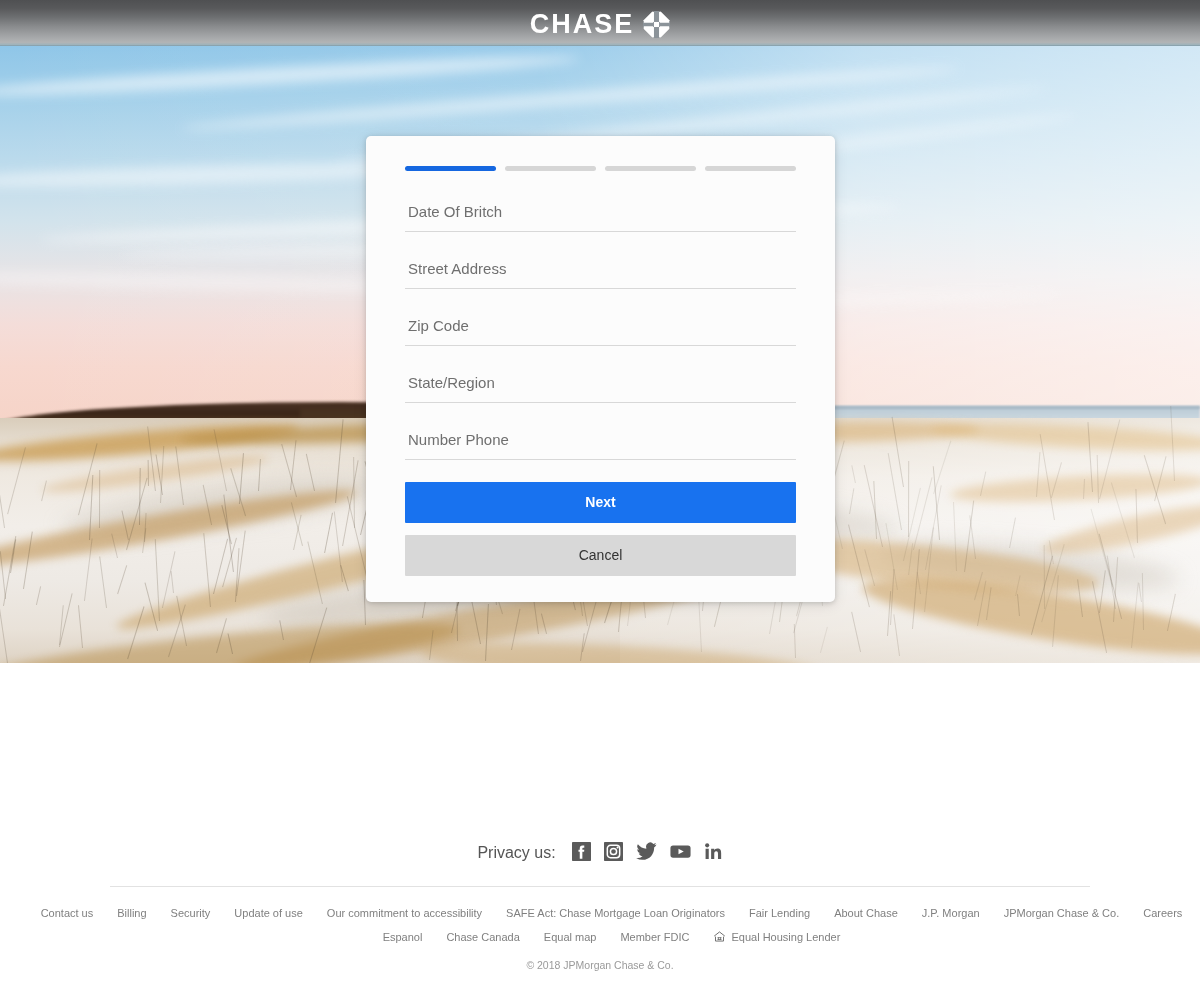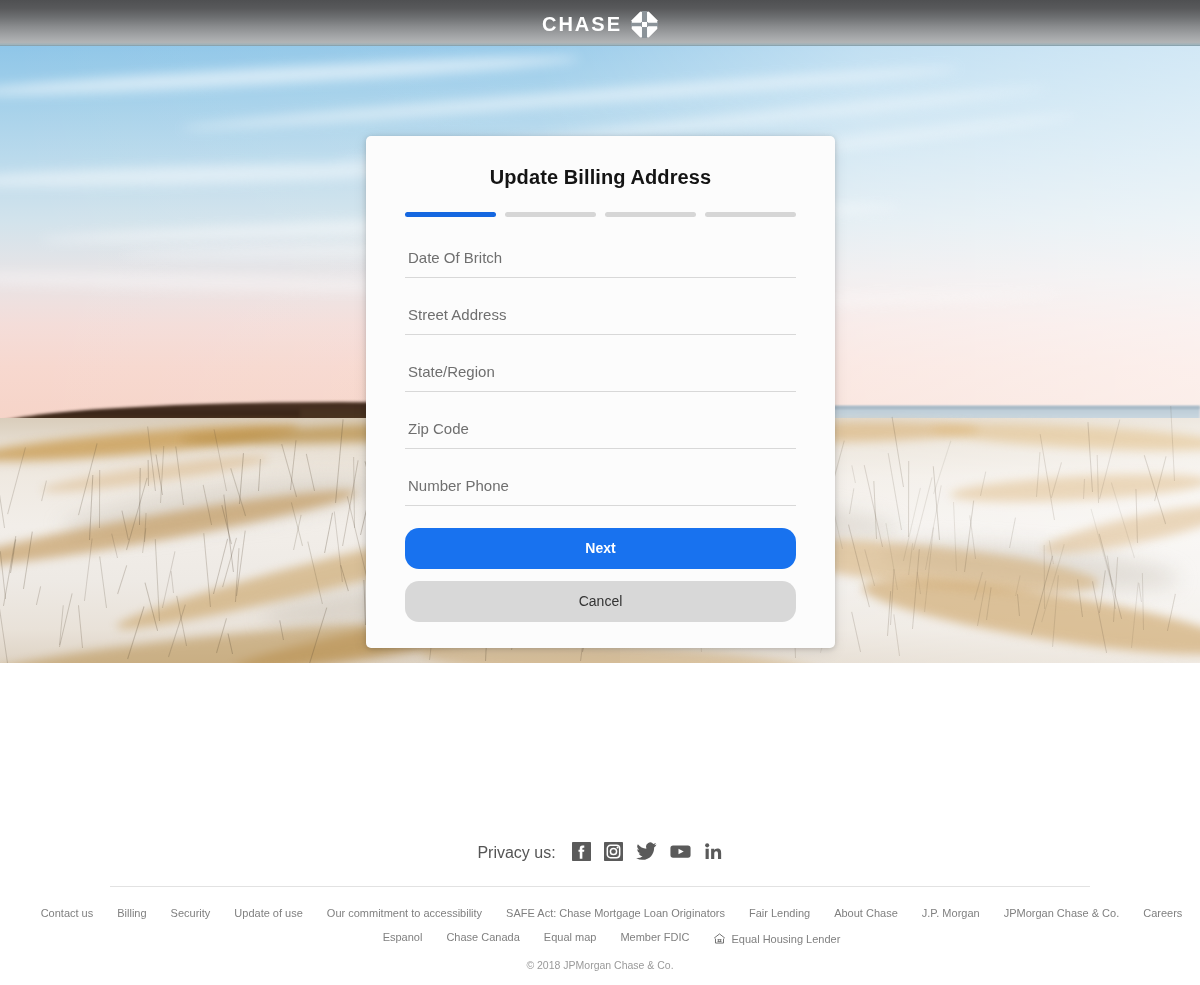--- a/index.html
+++ b/index.html
@@ -31,21 +31,21 @@
     justify-content: center;
   }
   .chase-logo {
     display: flex;
     align-items: center;
     gap: 9px;
     transform: translateY(1px);
   }
   .chase-wordmark {
     color: #ffffff;
-    font-size: 20px;
+    font-size: 27px;
     font-weight: bold;
     letter-spacing: 2.0px;
     line-height: 1;
     font-family: "Liberation Sans", sans-serif;
   }
   .chase-octagon { width: 27px; height: 27px; display: block; }
 
   
   .hero {
     position: relative;
@@ -221,21 +221,21 @@
     color: #3a3a3a;
     padding: 0;
     line-height: 22px;
   }
   .field input::placeholder { color: #6f6f6f; opacity: 1; }
 
   .btn {
     display: block;
     width: 100%;
     border: 0;
-    border-radius: 14px;
+    border-radius: 1px;
     font-family: "Liberation Sans", sans-serif;
     font-size: 14px;
     padding: 12px 0;
     cursor: pointer;
     line-height: 17px;
   }
   .btn-primary {
     background: #1872ef;
     color: #ffffff;
     font-weight: bold;
@@ -269,21 +269,21 @@
   .social-icon { display: block; }
   .divider {
     width: 980px;
     height: 1px;
     background: #e2e2e2;
     margin: 19px auto 0 auto;
   }
   .links-row {
     display: flex;
     justify-content: center;
-    align-items: flex-end;
+    align-items: flex-start;
     flex-wrap: wrap;
     gap: 0;
     font-size: 11px;
     color: #808080;
     padding-top: 19px;
     padding-left: 23px;
   }
   .links-row a {
     color: #808080;
     text-decoration: none;
@@ -587,40 +587,39 @@
         <div class="blade" style="left: 41.2757px; top: 433.8px; height: 21.3842px; transform: rotate(13.3665deg); opacity: 0.44;"></div>
         <div class="blade" style="left: 627.104px; top: 518.738px; height: 61.2108px; transform: rotate(6.80247deg); opacity: 0.27;"></div>
         <div class="blade" style="left: 127.438px; top: 557.751px; height: 55.433px; transform: rotate(17.3403deg); opacity: 0.61;"></div>
         <div class="blade" style="left: 234.871px; top: 501.948px; height: 53.526px; transform: rotate(3.75772deg); opacity: 0.56;"></div>
         <div class="blade" style="left: 730.885px; top: 439.109px; height: 24.5949px; transform: rotate(-0.500772deg); opacity: 0.3;"></div>
         <div class="blade" style="left: 819.182px; top: 483.677px; height: 51.8186px; transform: rotate(8.67593deg); opacity: 0.28;"></div>
       </div>
   </div>
 
   <div class="form-card">
-    <div class="card-title">Update Billing Address</div>
 
     <div class="progress">
       <div class="progress-seg active"></div>
       <div class="progress-seg"></div>
       <div class="progress-seg"></div>
       <div class="progress-seg"></div>
     </div>
 
     <div class="field">
       <input type="text" placeholder="Date Of Britch" style="">
     </div>
     <div class="field">
       <input type="text" placeholder="Street Address" style="">
     </div>
     <div class="field">
-      <input type="text" placeholder="State/Region" style="">
+      <input type="text" placeholder="Zip Code" style="">
     </div>
     <div class="field">
-      <input type="text" placeholder="Zip Code" style="">
+      <input type="text" placeholder="State/Region" style="">
     </div>
     <div class="field">
       <input type="text" placeholder="Number Phone" style="">
     </div>
 
     <button class="btn btn-primary">Next</button>
     <button class="btn btn-secondary">Cancel</button>
   </div>
 </section>
 

